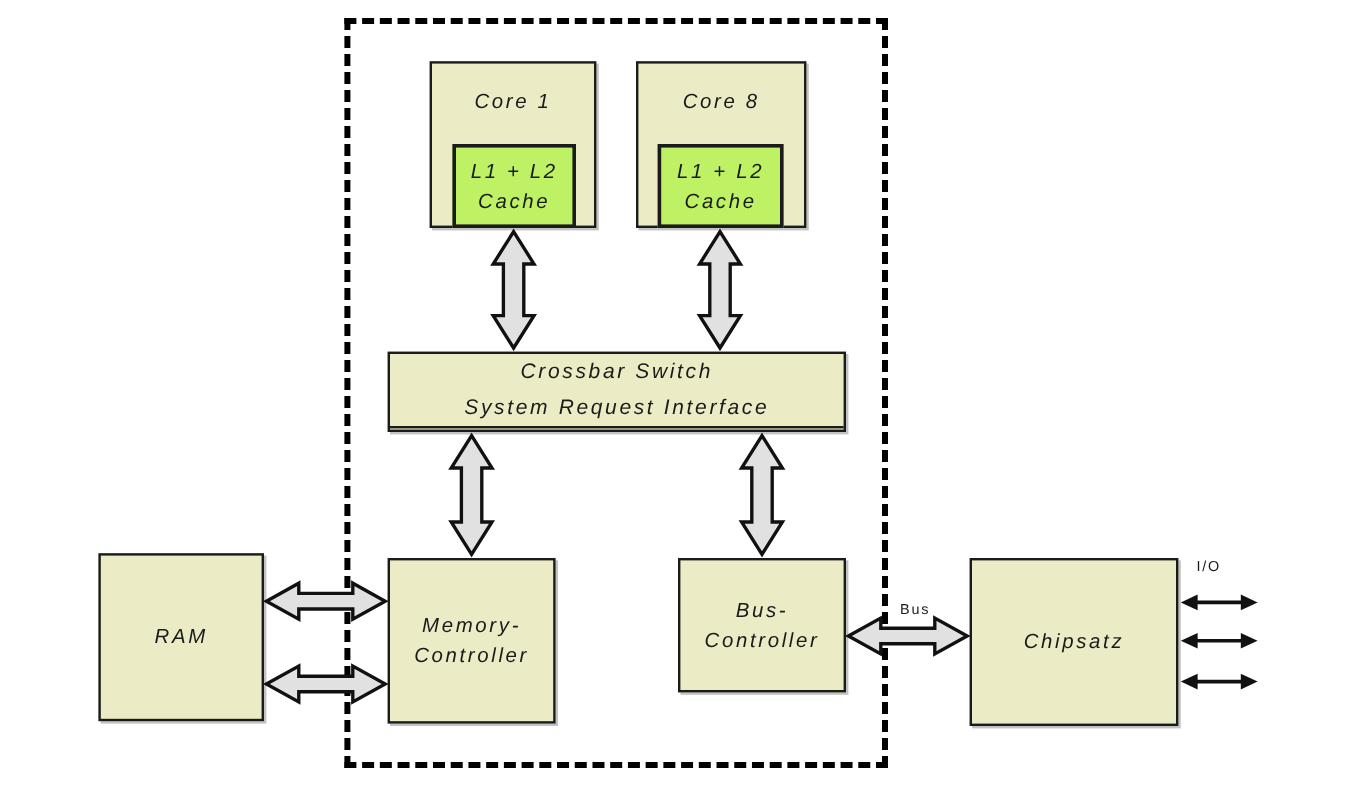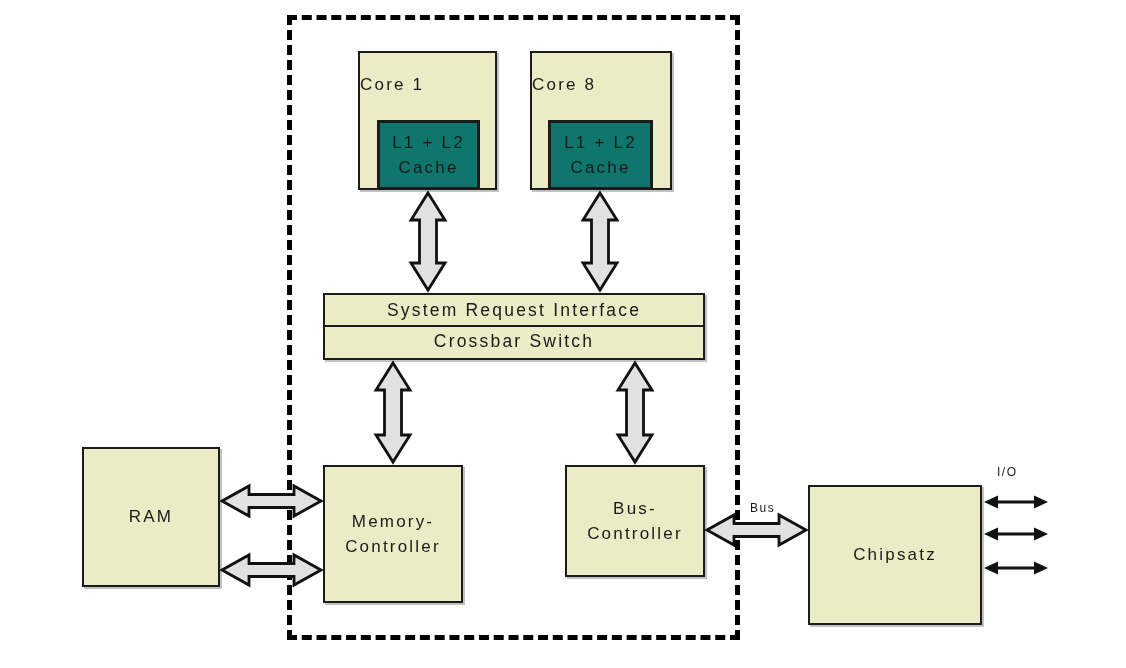--- a/index.html
+++ b/index.html
@@ -18,25 +18,25 @@
   .die{
     position:absolute;left:287px;top:15px;width:453px;height:625px;
     border:5px dashed #000;background:transparent;
   }
 
   .box{
     position:absolute;background:var(--box-fill);
     border:2.5px solid var(--box-border);
     box-shadow:2px 2px 0 rgba(120,120,120,0.45);
   }
-  .box.white{background:#0f766e;box-shadow:none;border-width:3px;}
+  .box.white{background:#bef264;box-shadow:none;border-width:3px;}
 
   .lbl{
     font-size:17px;letter-spacing:2.2px;color:var(--text);
-    white-space:nowrap;
+    text-align:center;white-space:nowrap;font-style:italic;
   }
   .center-both{display:flex;align-items:center;justify-content:center;flex-direction:column;height:100%;}
   .line{line-height:1.5;}
 
   .core-label{position:absolute;left:0;right:0;top:22px;}
 
   .sri-row{height:32px;display:flex;align-items:center;justify-content:center;border-bottom:2.5px solid var(--box-border);}
   .sri-row.last{height:29.5px;border-bottom:none;}
   .sri-row .lbl{font-size:17.5px;}
 
@@ -68,49 +68,49 @@
     <div class="lbl core-label">Core 8</div>
   </div>
   <div class="box white" style="left:548px;top:120px;width:105px;height:70px;">
     <div class="center-both">
       <div class="lbl line">L1 + L2</div>
       <div class="lbl line">Cache</div>
     </div>
   </div>
 
   <div class="box" style="left:323px;top:293px;width:382px;height:67px;">
+    <div class="sri-row last">
+      <div class="lbl">Crossbar Switch</div>
+    </div>
     <div class="sri-row">
       <div class="lbl">System Request Interface</div>
     </div>
-    <div class="sri-row last">
-      <div class="lbl">Crossbar Switch</div>
-    </div>
   </div>
 
-  <div class="box" style="left:82px;top:447px;width:138px;height:140px;">
+  <div class="box" style="left:82px;top:461px;width:138px;height:140px;">
     <div class="center-both">
       <div class="lbl">RAM</div>
     </div>
   </div>
 
   <div class="box" style="left:323px;top:465px;width:140px;height:138px;">
     <div class="center-both">
       <div class="lbl line">Memory-</div>
       <div class="lbl line">Controller</div>
     </div>
   </div>
 
   <div class="box" style="left:565px;top:465px;width:140px;height:112px;">
     <div class="center-both">
       <div class="lbl line">Bus-</div>
       <div class="lbl line">Controller</div>
     </div>
   </div>
 
-  <div class="box" style="left:808px;top:465px;width:174px;height:140px;margin-top:20px;">
+  <div class="box" style="left:808px;top:465px;width:174px;height:140px;">
     <div class="center-both">
       <div class="lbl">Chipsatz</div>
     </div>
   </div>
 
   <div class="arrow" style="left:408px;top:190px;width:40px;height:103px;">
     <svg viewBox="0 0 40 103" preserveAspectRatio="none">
         <path d="M20 3 L37 30 L28.5 30 L28.5 73 L37 73 L20 100 L3 73 L11.5 73 L11.5 30 L3 30 Z" fill="var(--arrow-fill)" stroke="var(--arrow-stroke)" stroke-width="2.8"></path>
       </svg>
   </div>

